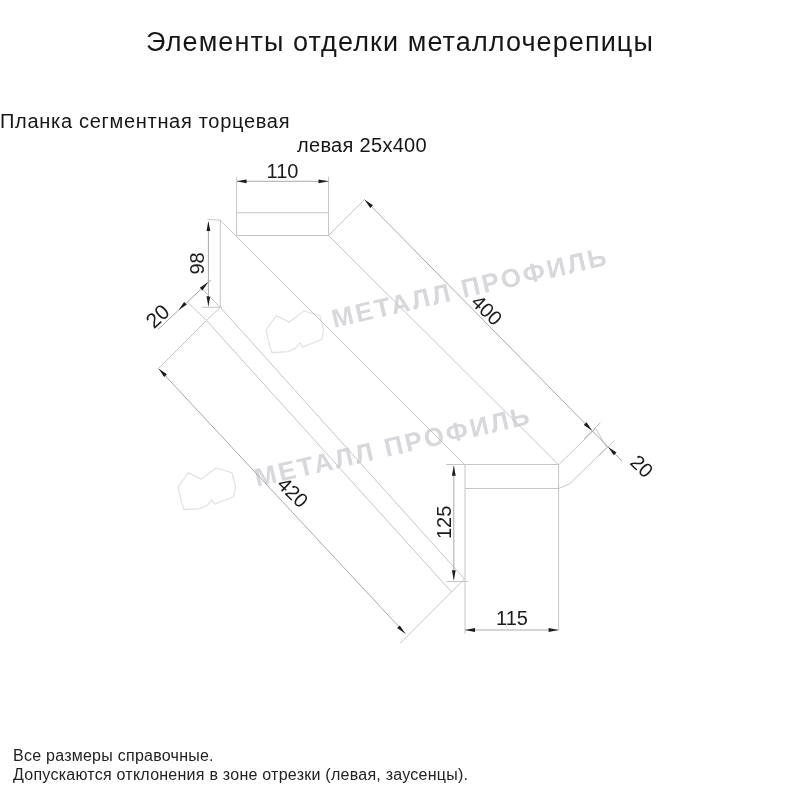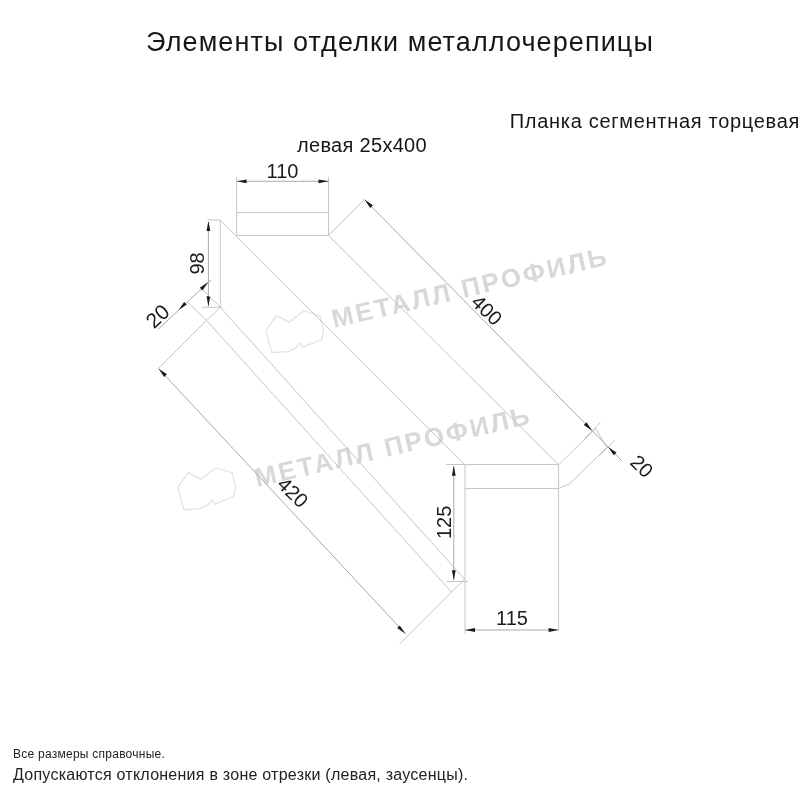--- a/index.html
+++ b/index.html
@@ -4,21 +4,21 @@
 <style>
   html,body{margin:0;padding:0;background:#ffffff;width:800px;height:800px;overflow:hidden;}
   body{font-family:"Liberation Sans",sans-serif;}
   .abs{position:absolute;}
 </style>
 </head>
 <body>
 
 <div class="abs" style="left:0;top:27px;width:800px;text-align:center;font-size:27px;color:#161616;letter-spacing:1.1px;white-space:nowrap;">Элементы отделки металлочерепицы</div>
 
-<div class="abs" style="left:0;top:110px;width:800px;text-align:right;font-size:20px;color:#161616;letter-spacing:0.7px;white-space:nowrap;">Планка сегментная торцевая</div>
+<div class="abs" style="left:0;top:110px;width:800px;text-align:left;font-size:20px;color:#161616;letter-spacing:0.7px;white-space:nowrap;">Планка сегментная торцевая</div>
 
 <div class="abs" style="left:0;top:134px;width:724px;text-align:center;font-size:20px;color:#161616;letter-spacing:0.3px;white-space:nowrap;">левая 25х400</div>
 
 <svg class="abs" style="left:0;top:0;" width="800" height="800" viewBox="0 0 800 800">
   <g fill="none" stroke-linecap="butt">
 
     <g stroke="#e3e3e7" stroke-width="1.3">
       <path d="M 276.3,315.7 L 288.9,322.2 L 298.3,315.2 L 303.9,311.0 L 319.9,315.7 L 323.6,330.2 L 321.7,339.6 L 302.5,347.2 L 299.8,342.8 L 295.5,348.2 L 288.0,351.7 L 272.1,352.7 L 269.7,345.6 L 266.0,330.2 Z"></path>
     </g>
 
@@ -122,15 +122,15 @@
     </g>
 
     <g>
       <line x1="465" y1="630" x2="558.6" y2="630" stroke="#a9a9ad" stroke-width="1"></line>
       <path d="M 465,630 L 475,628.1 L 475,631.9 Z M 558.6,630 L 548.6,628.1 L 548.6,631.9 Z" fill="#1c1c1c" stroke="none"></path>
       <text x="512" y="625" text-anchor="middle" font-size="20" fill="#1c1c1c" stroke="none">115</text>
     </g>
   </g>
 </svg>
 
-<div class="abs" style="left:13px;top:747px;font-size:12px;color:#222;letter-spacing:0.25px;white-space:nowrap;">Все размеры справочные.</div>
+<div class="abs" style="left:13px;top:747px;font-size:16px;color:#222;letter-spacing:0.25px;white-space:nowrap;">Все размеры справочные.</div>
 
 <div class="abs" style="left:13px;top:766px;font-size:16px;color:#222;letter-spacing:0.25px;white-space:nowrap;">Допускаются отклонения в зоне отрезки (левая, заусенцы).</div>
 
 </body></html>

